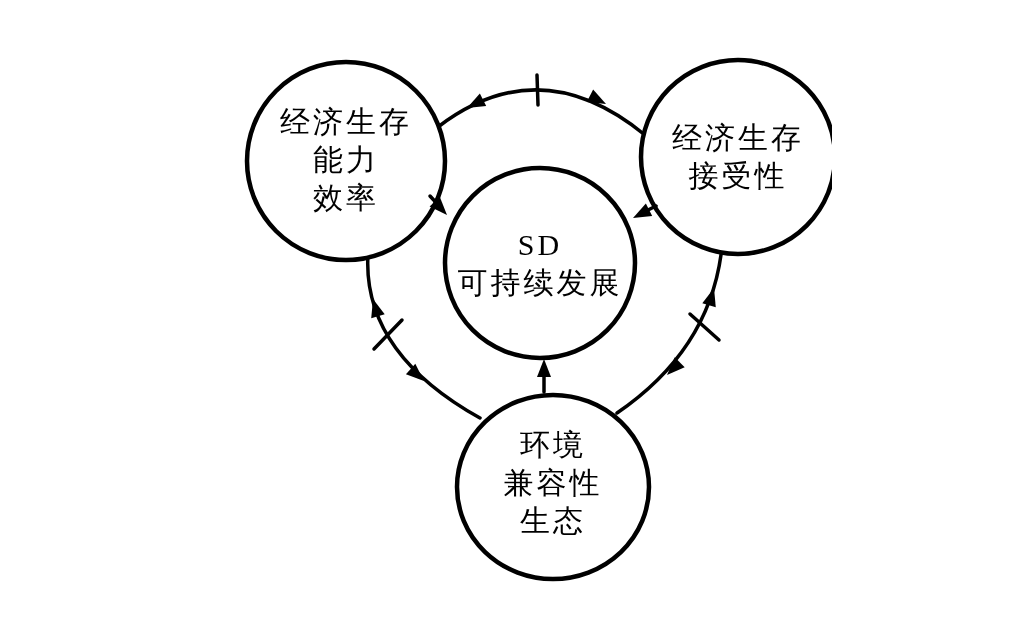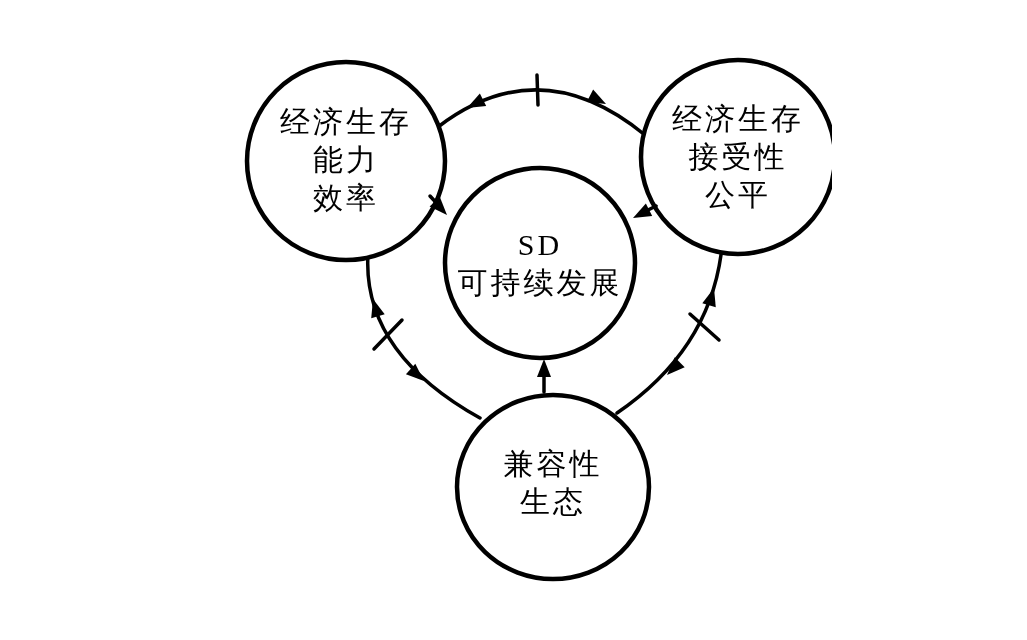--- a/index.html
+++ b/index.html
@@ -98,26 +98,26 @@
 
   <div class="node-label" style="left:346px; top:160px;">
     <span class="label-line">经济生存</span>
     <span class="label-line">能力</span>
     <span class="label-line">效率</span>
   </div>
 
   <div class="node-label" style="left:738px; top:157px;">
     <span class="label-line">经济生存</span>
     <span class="label-line">接受性</span>
-    <span class="label-line">公平</span>
   </div>
 
   <div class="node-label" style="left:540px; top:264px;">
     <span class="label-line">SD</span>
     <span class="label-line">可持续发展</span>
   </div>
 
   <div class="node-label" style="left:553px; top:483px;">
+    <span class="label-line">环境</span>
     <span class="label-line">兼容性</span>
     <span class="label-line">生态</span>
   </div>
 
 </div>
 
 </body></html>

